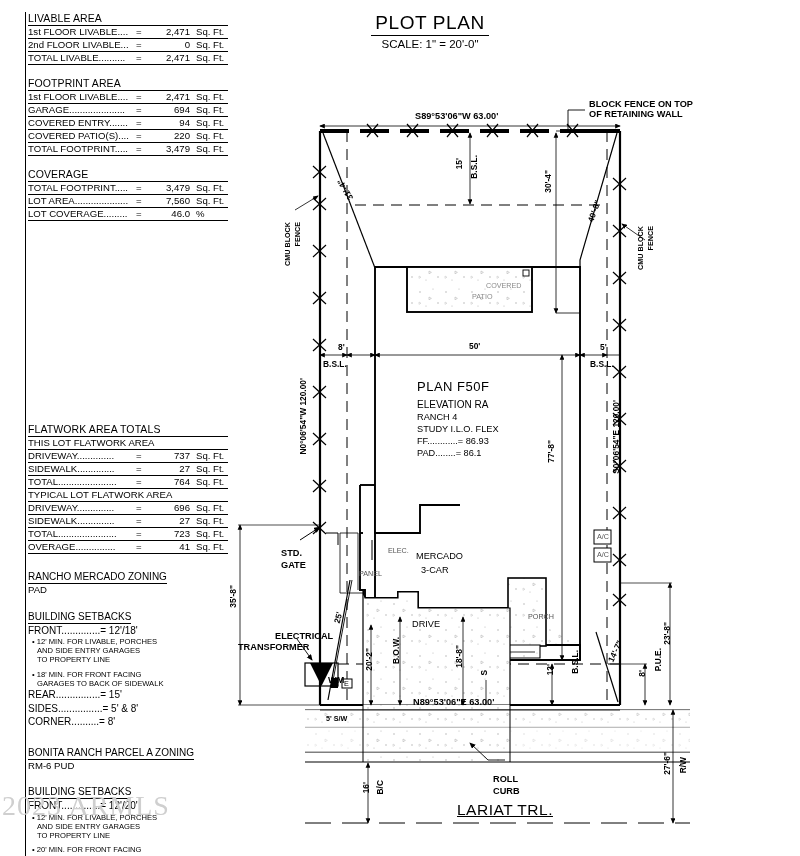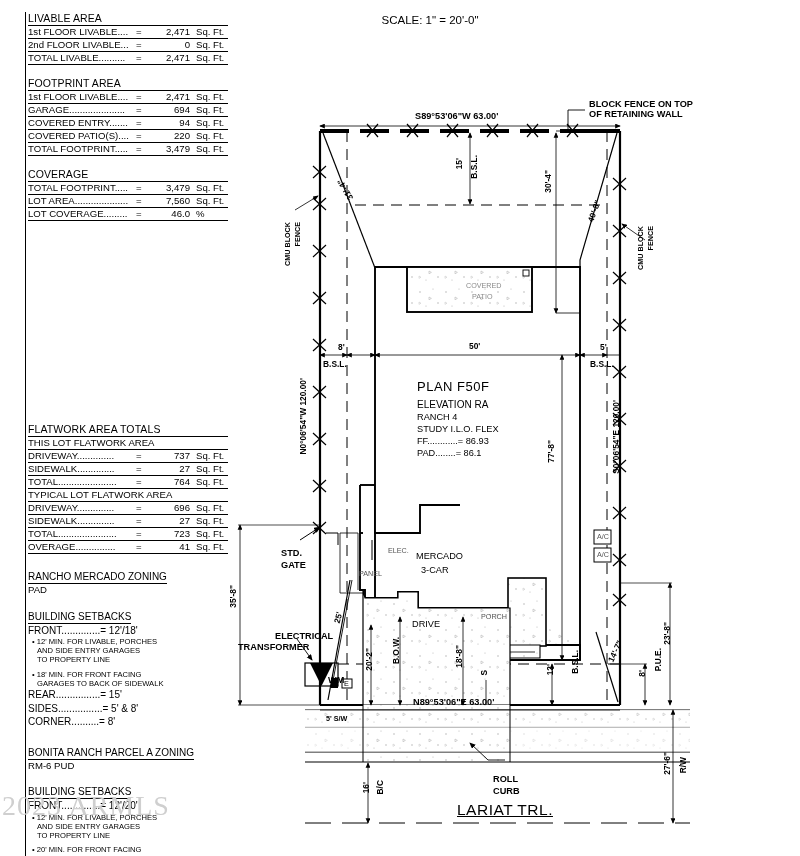--- a/index.html
+++ b/index.html
@@ -220,20 +220,21 @@
     
     
   </div>
 </div>
 
 <div class="abs" style="left:25px;top:12px;width:1px;height:844px;background:#000;"></div>
 
 <div id="wm">2023 ARMLS</div>
 
 <div id="plot-title">
+  <div class="t1">PLOT PLAN</div>
   <div class="t2">SCALE: 1" = 20'-0"</div>
 </div>
 
 <div id="draw">
 <svg width="800" height="856" viewBox="0 0 800 856" xmlns="http://www.w3.org/2000/svg">
   <defs>
     <marker id="ar" markerWidth="7" markerHeight="7" refX="6" refY="3" orient="auto">
       <path d="M0,0 L7,3 L0,6 z" fill="#000"></path>
     </marker>
     <marker id="arS" markerWidth="7" markerHeight="7" refX="1" refY="3" orient="auto">
@@ -470,29 +471,29 @@
 
   <div class="dt b vt" style="left:547px;top:440px;">77'-8"</div>
 
   <div class="dt s13" style="left:417px;top:382px;letter-spacing:.5px;">PLAN F50F</div>
   <div class="dt s10" style="left:417px;top:400px;">ELEVATION RA</div>
   <div class="dt s9" style="left:417px;top:413px;">RANCH 4</div>
   <div class="dt s9" style="left:417px;top:425px;">STUDY I.L.O. FLEX</div>
   <div class="dt s9" style="left:417px;top:437px;">FF............= 86.93</div>
   <div class="dt s9" style="left:417px;top:449px;">PAD........=  86.1</div>
 
-  <div class="dt grey s7" style="left:466px;top:281px;">COVERED</div>
+  <div class="dt grey s7" style="left:486px;top:281px;">COVERED</div>
   <div class="dt grey s7" style="left:472px;top:292px;">PATIO</div>
 
   <div class="dt s9" style="left:421px;top:538px;margin-top:28px;">3-CAR</div>
   <div class="dt s9" style="left:416px;top:552px;">MERCADO</div>
 
   <div class="dt s9" style="left:412px;top:620px;">DRIVE</div>
 
-  <div class="dt mid s7" style="left:481px;top:612px;">PORCH</div>
+  <div class="dt mid s7" style="left:528px;top:612px;">PORCH</div>
 
   <div class="dt mid s7" style="left:360px;top:546px;padding-left:28px;">ELEC.</div>
   <div class="dt mid s7" style="left:359px;top:569px;">PANEL</div>
 
   <div class="dt b s9" style="left:281px;top:549px;">STD.</div>
   <div class="dt b s9" style="left:281px;top:561px;">GATE</div>
 
   <div class="dt b s9" style="left:238px;top:632px;padding-left:37px;">ELECTRICAL</div>
   <div class="dt b s9" style="left:238px;top:643px;">TRANSFORMER</div>
 

